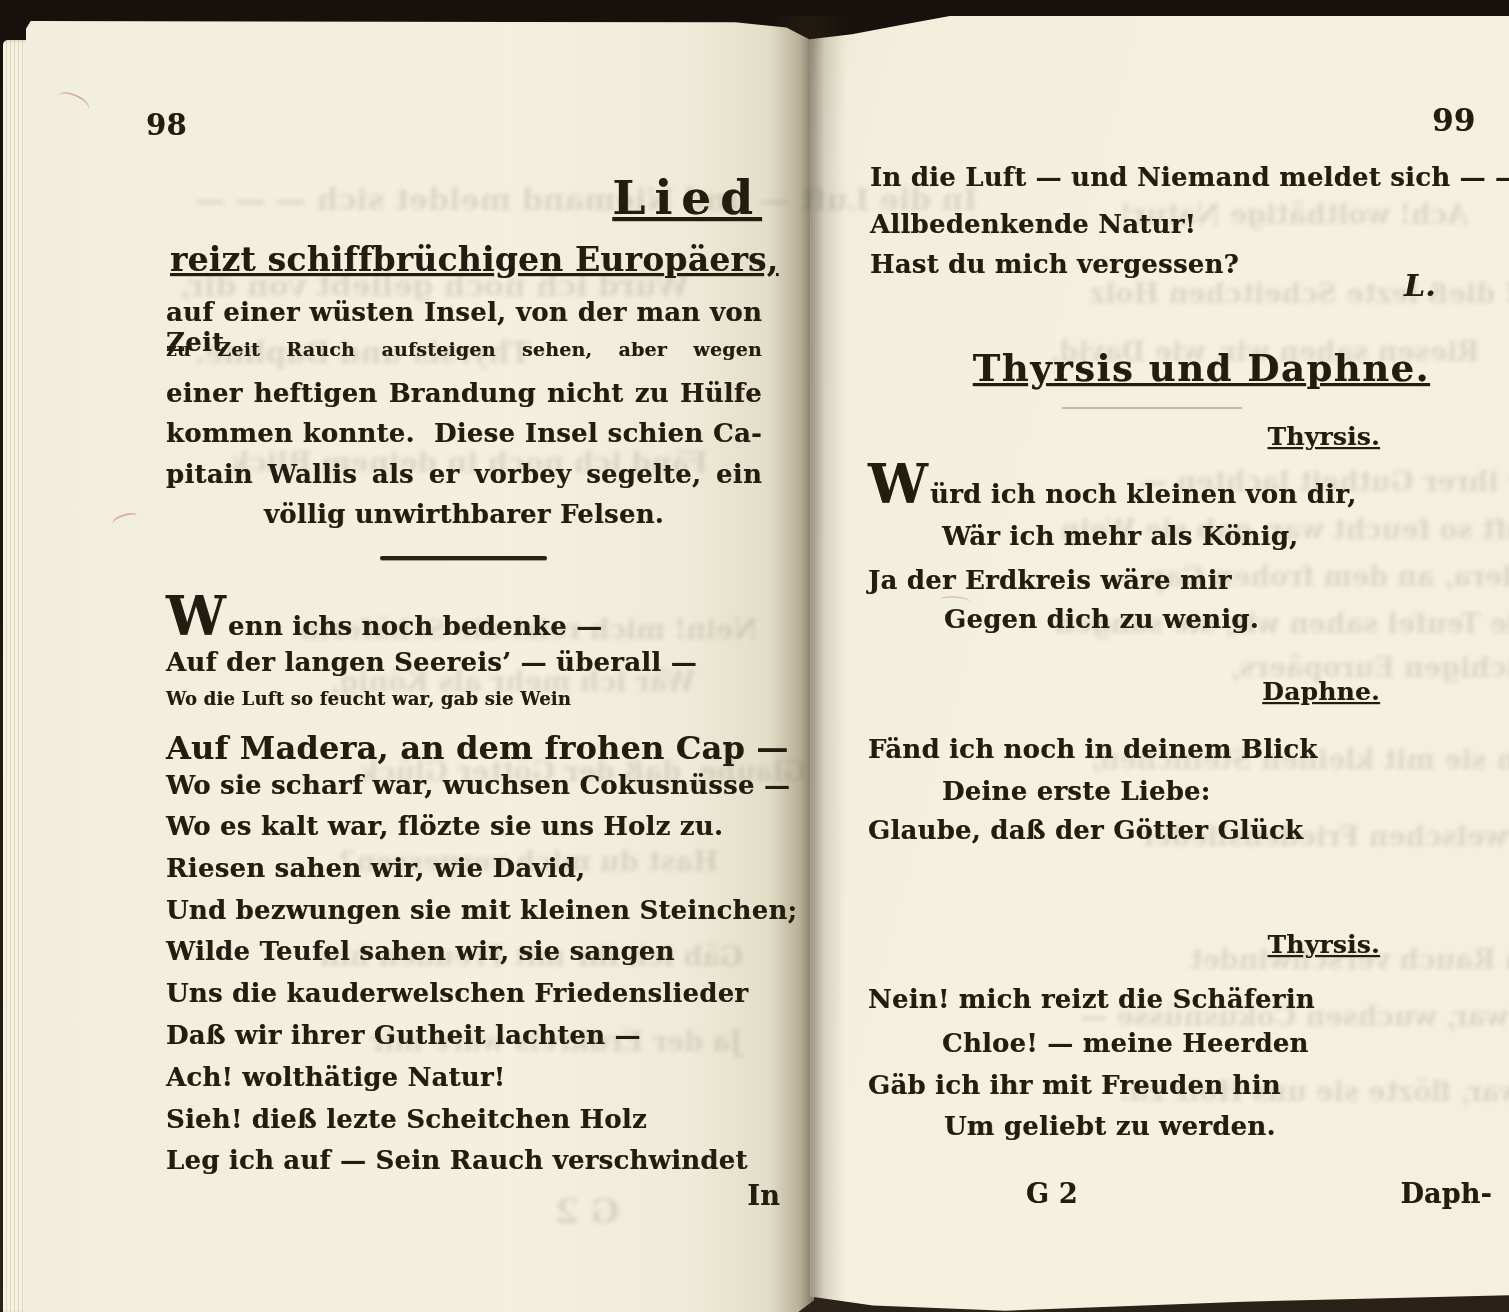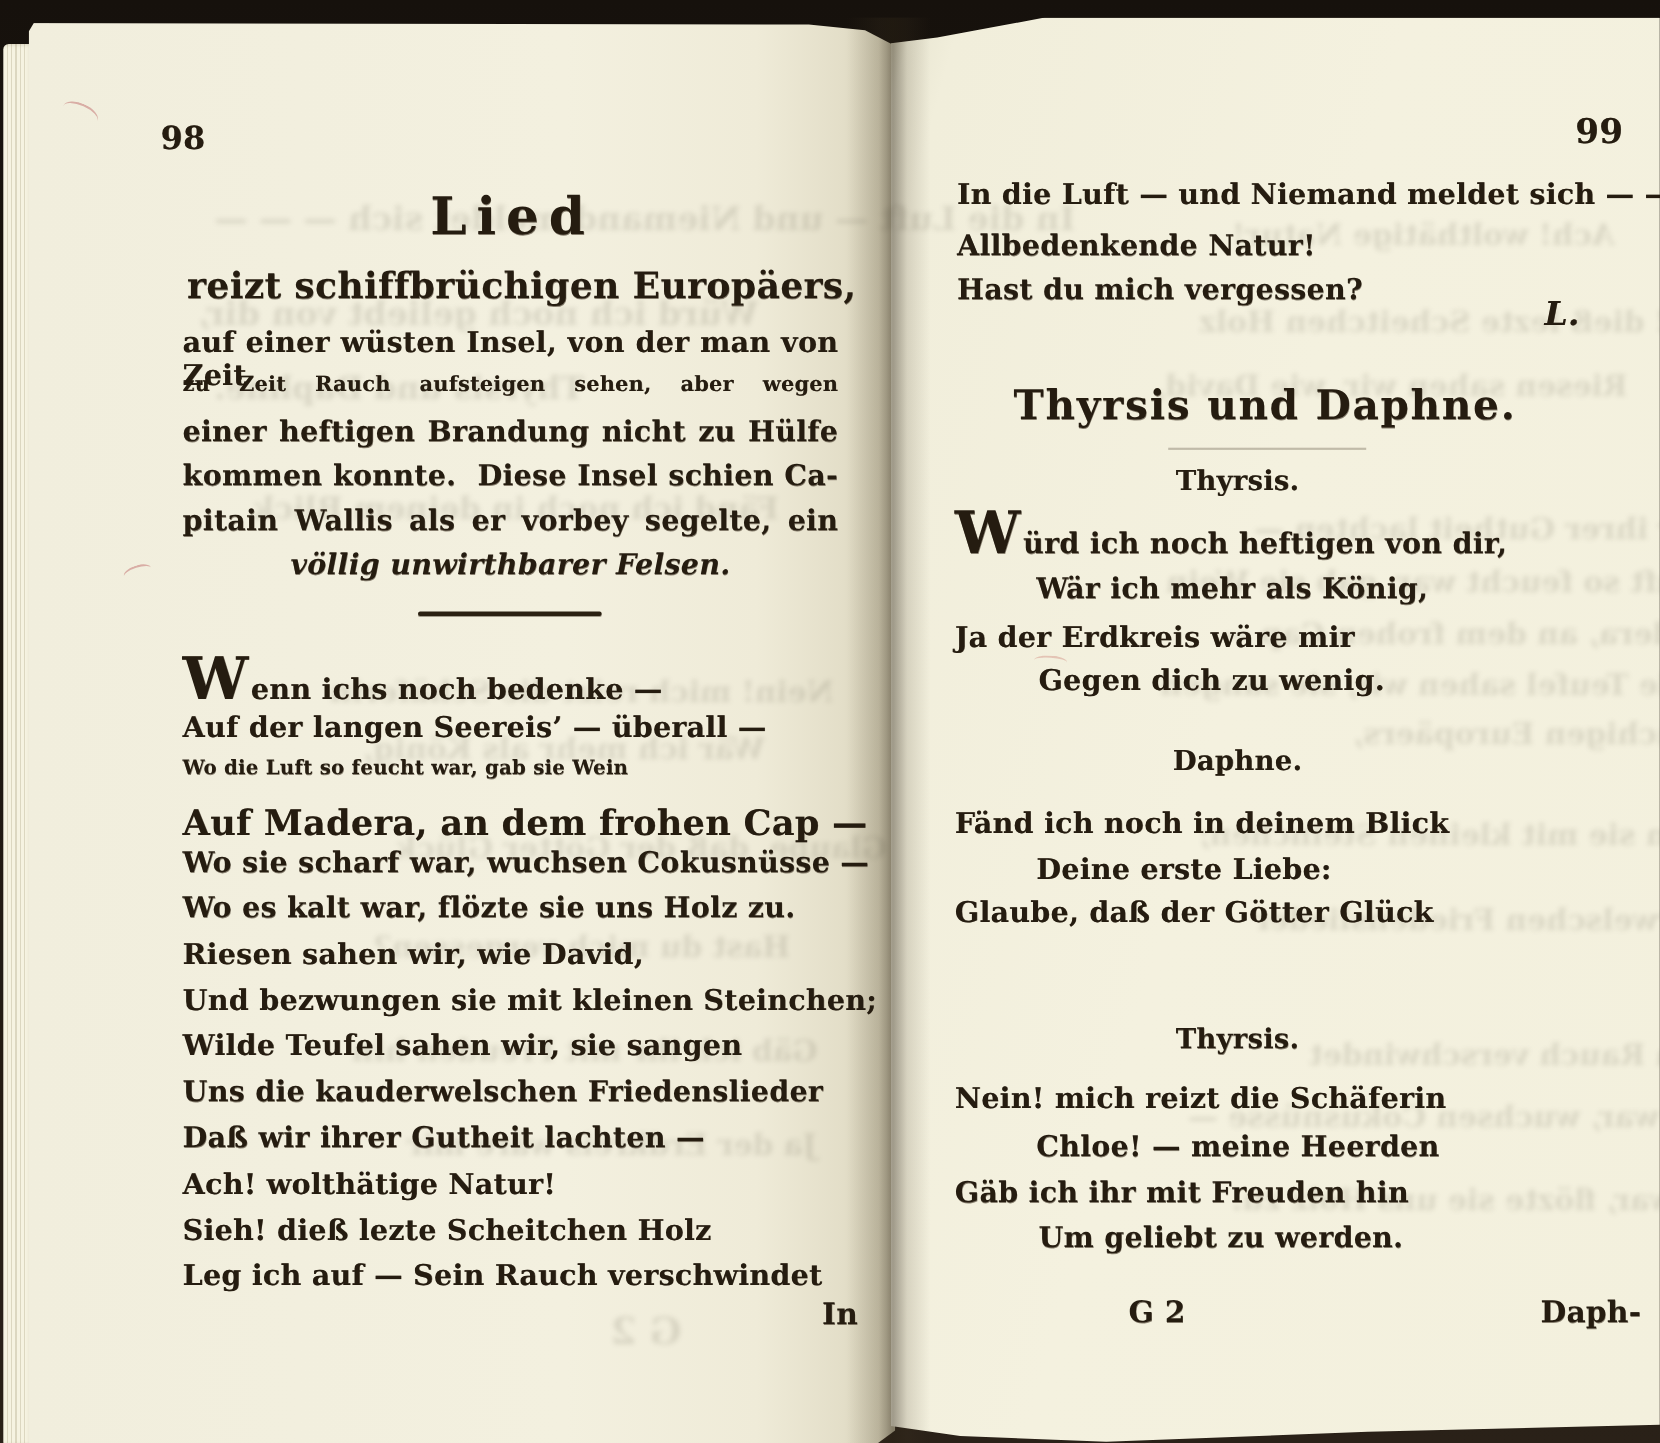--- a/index.html
+++ b/index.html
@@ -21,24 +21,24 @@
     clip-path:polygon(0.6% 0%,90% 0.1%,96.5% 0.5%,100% 1.6%,100% 98.4%,98% 99.3%,92% 99.8%,0.5% 99.9%,0% 99.4%,0% 0.6%);}
   .page-right{left:810px;top:0px;width:699px;height:1296px;
     background:linear-gradient(105deg,#d6d1b8 0%,#e9e6d2 2%,#f1eedb 6%,#f4f1df 45%,#f3f0dd 100%);
     clip-path:polygon(0% 1.8%,6% 1.4%,13% 0.7%,20% 0%,100% 0%,100% 98.7%,62% 99.2%,28% 99.9%,9% 99.5%,0% 98.8%);}
   .gutter-shadow{position:absolute;left:770px;top:0;width:76px;height:1312px;z-index:3;pointer-events:none;
     background:linear-gradient(to right,rgba(70,58,38,0) 0%,rgba(70,58,38,.18) 38%,rgba(45,36,22,.42) 55%,rgba(70,58,38,.16) 72%,rgba(70,58,38,0) 100%);}
 
   
   .t{position:absolute;z-index:5;font-weight:700;color:#251c10;white-space:nowrap;
      text-shadow:0.3px 0.4px 0.4px rgba(45,33,18,.55);letter-spacing:.2px;}
-  .center{text-align:center;}
+  .center{text-align:right;text-decoration:underline;}
   .right{text-align:right;}
   .prose{white-space:normal;text-align:justify;text-align-last:justify;}
-  .prose.center-last{text-align:left;text-align-last:center;font-style:italic;}
+  .prose.center-last{text-align:left;text-align-last:center;}
   .dropcap::first-letter{font-size:205%;line-height:.72;padding-right:2px;}
   .rule{position:absolute;z-index:5;background:#2b2112;border-radius:2px;
         box-shadow:0 1px 0 rgba(43,33,18,.4);}
   .faint-rule{position:absolute;z-index:4;background:rgba(75,62,45,.3);}
 
   
   .ghost{position:absolute;z-index:2;font-weight:700;white-space:nowrap;
      color:rgba(125,122,104,.5);opacity:.42;filter:blur(2.2px);transform:scaleX(-1);}
 
   .fiber{position:absolute;z-index:6;border-top:2px solid rgba(196,120,118,.55);
@@ -119,21 +119,21 @@
   <div class="t" style="left:870px;top:146px;font-size:26px">In die Luft — und Niemand meldet sich — — —</div>
   <div class="t" style="left:870px;top:193px;font-size:26px">Allbedenkende Natur!</div>
   <div class="t" style="left:870px;top:233px;font-size:26px">Hast du mich vergessen?</div>
 
   <div class="t" style="left:1404px;top:252px;font-size:30px;font-style:italic">L.</div>
 
   <div class="t center" style="left:870px;top:330px;width:560px;font-size:37px;letter-spacing:1.5px">Thyrsis und Daphne.</div>
   <div class="faint-rule" style="left:1062px;top:391px;width:180px;height:2px"></div>
 
   <div class="t center" style="left:870px;top:406px;width:510px;font-size:25px">Thyrsis.</div>
-  <div class="t dropcap" style="left:868px;top:450px;font-size:26px">Würd ich noch heftigen von dir,</div>
+  <div class="t dropcap" style="left:868px;top:450px;font-size:26px">Würd ich noch kleinen von dir,</div>
   <div class="t" style="left:942px;top:505px;font-size:26px">Wär ich mehr als König,</div>
   <div class="t" style="left:868px;top:549px;font-size:26px">Ja der Erdkreis wäre mir</div>
   <div class="t" style="left:944px;top:588px;font-size:26px">Gegen dich zu wenig.</div>
 
   <div class="t center" style="left:870px;top:661px;width:510px;font-size:25px">Daphne.</div>
   <div class="t" style="left:868px;top:718px;font-size:26px">Fänd ich noch in deinem Blick</div>
   <div class="t" style="left:942px;top:760px;font-size:26px">Deine erste Liebe:</div>
   <div class="t" style="left:868px;top:799px;font-size:26px">Glaube, daß der Götter Glück</div>
 
   <div class="t center" style="left:870px;top:914px;width:510px;font-size:25px">Thyrsis.</div>

